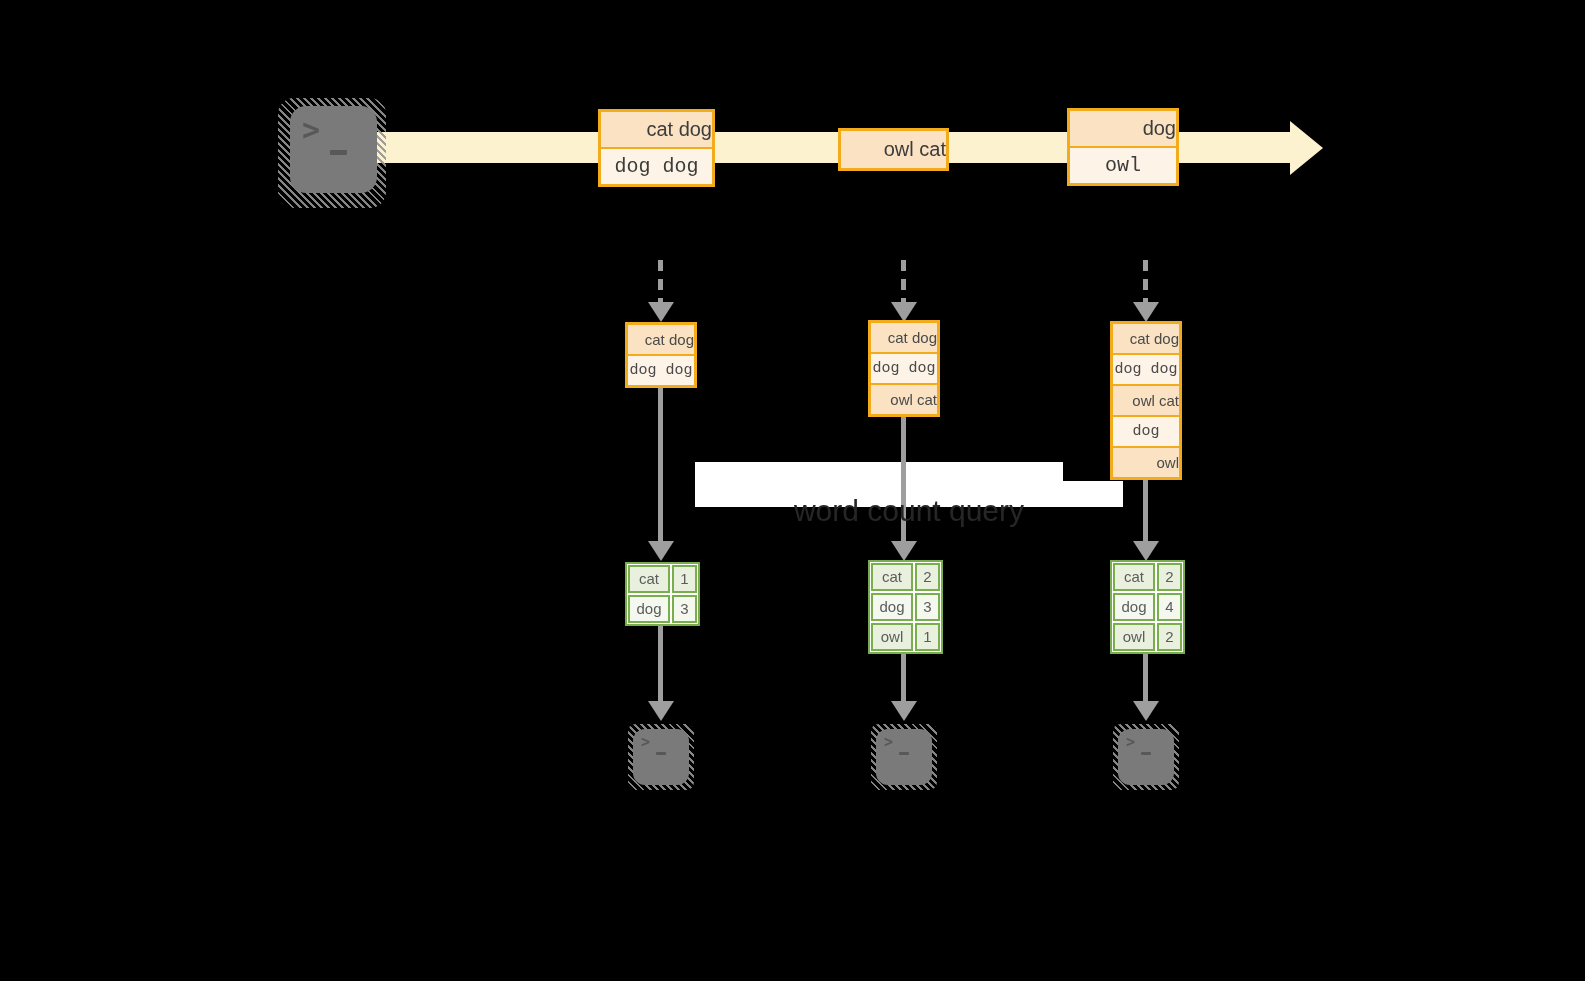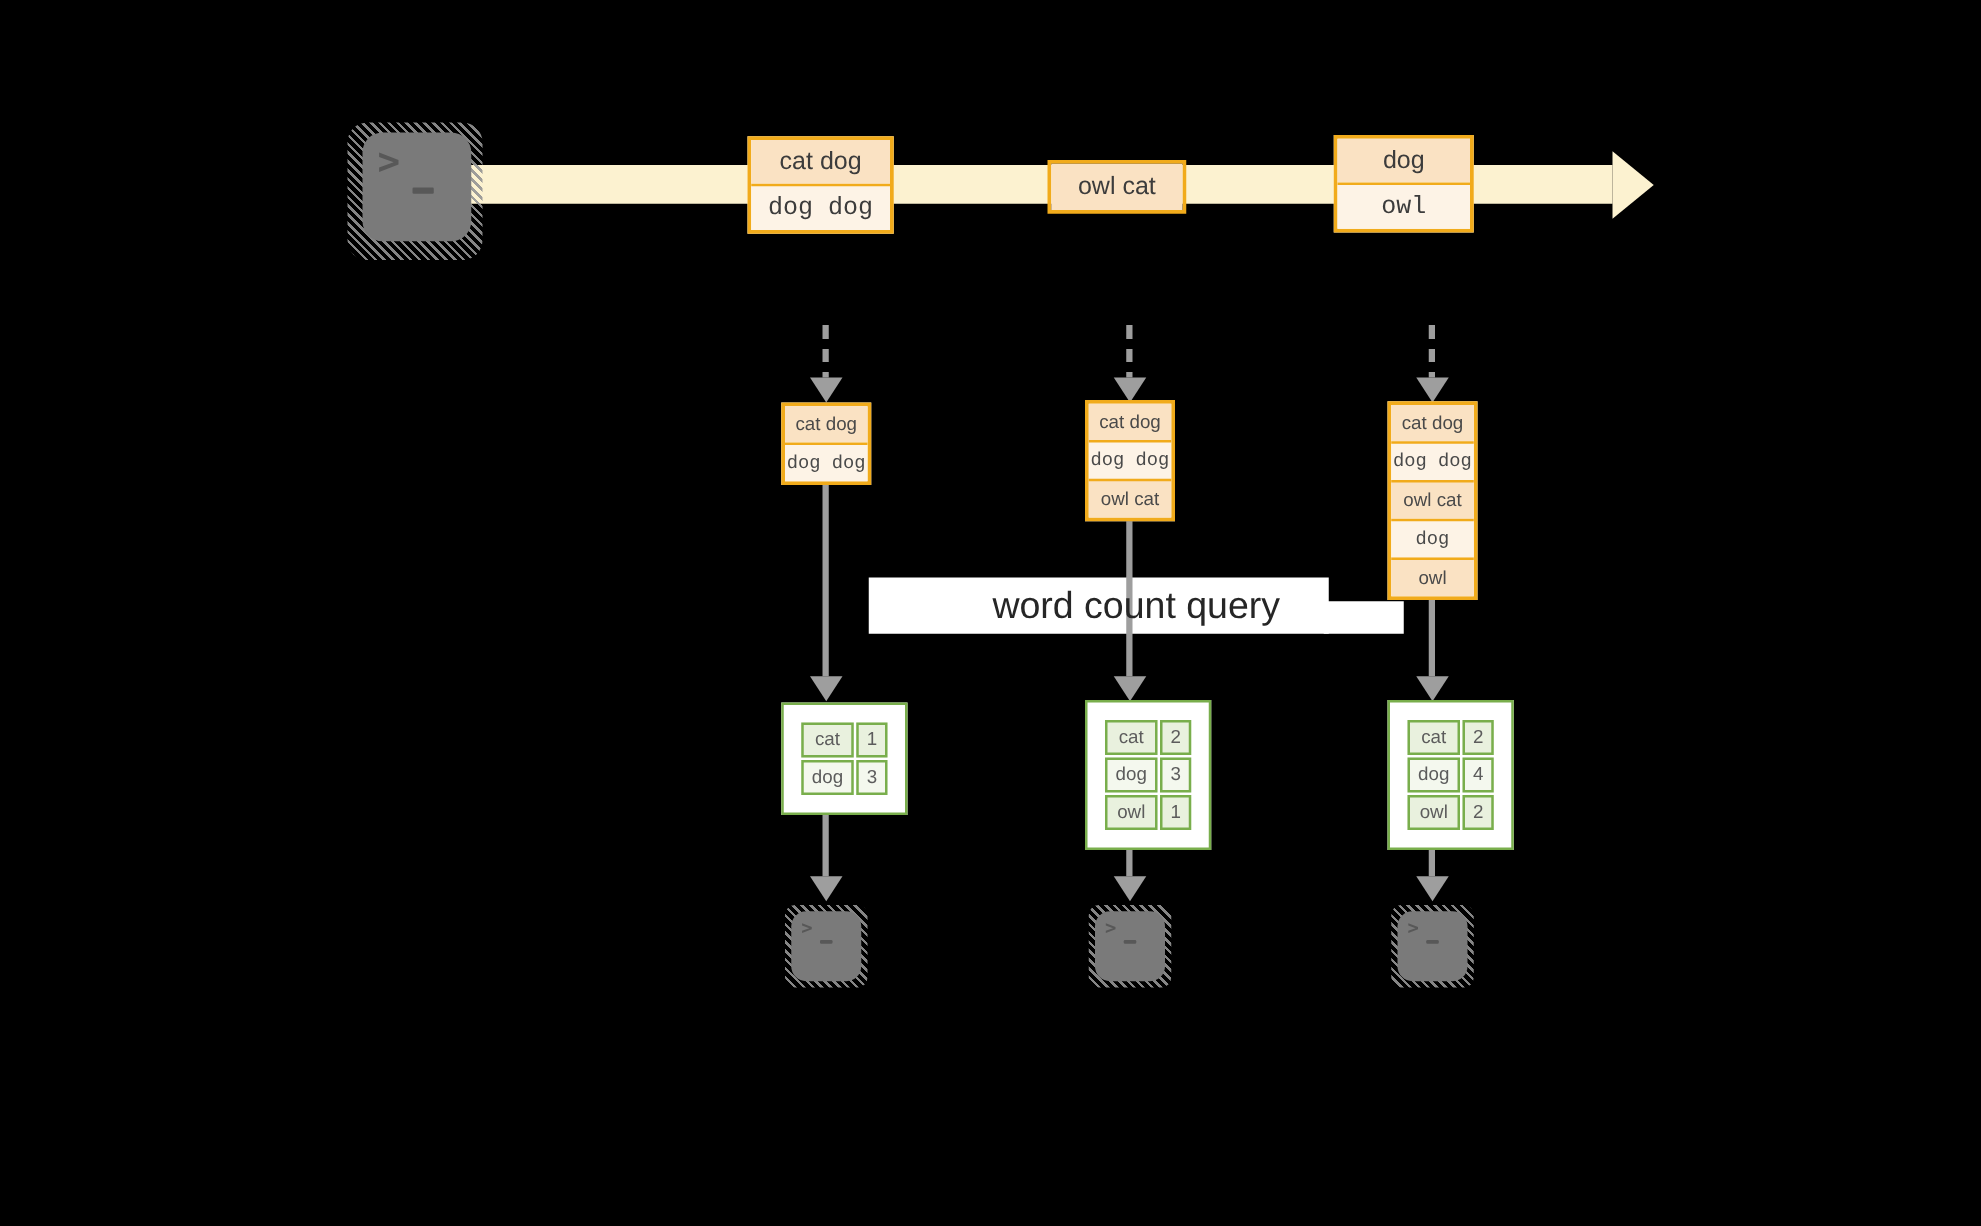--- a/index.html
+++ b/index.html
@@ -26,45 +26,45 @@
   .term-glyph { color:#585858; font-family:"DejaVu Sans Mono",monospace; font-weight:bold; }
   .term-bar { background:#585858; border-radius:1px; }
 
   
   .obox { border:3px solid var(--box-border,#f1ab1b); z-index:3; background:#fff; }
   .orow { text-align:center; color:var(--box-text,#3c3c3c); }
   .orow + .orow { border-top:2px solid var(--box-border,#f1ab1b); }
   .ev .orow { height:35px; line-height:35px; font-size:20px; }
   .ev2 .orow { height:37px; line-height:37px; font-size:20px; }
   .st .orow { height:29px; line-height:29px; font-size:15px; color:#4a4a4a; }
-  .fa { background:var(--box-fill-dark,#fae2c3); }
+  .fa { background:var(--box-fill-dark,#fae2c3);text-align:right; }
   .fb { background:var(--box-fill-light,#fdf3e6);font-family:Liberation Mono, monospace; }
 
   
   .vline { width:5px; background:var(--arrow-gray,#9e9e9e); z-index:2; }
   .vdash { width:5px; z-index:2;
     background:repeating-linear-gradient(to bottom, var(--arrow-gray,#9e9e9e) 0 11px, transparent 11px 19px); }
   .ahead { width:0; height:0; z-index:2;
     border-left:13px solid transparent; border-right:13px solid transparent;
     border-top:20px solid var(--arrow-gray,#9e9e9e); }
 
   
   .gtable { display:flex; flex-direction:column; gap:2px; background:#fff;
-    border:2px solid var(--table-border,#79ae4c); padding:14px; z-index:3; }
+    border:2px solid var(--table-border,#79ae4c); padding:1px; z-index:3; }
   .grow { display:flex; gap:2px; }
   .gcell { border:2px solid var(--table-border,#79ae4c); height:24px; line-height:24px;
     text-align:center; font-size:15px; color:var(--table-text,#5c5c5c); }
   .gword { width:38px; } .gcount { width:21px; }
   .ga { background:var(--table-fill-dark,#e9f1de); }
   .gb { background:var(--table-fill-light,#f4f8ee); }
 
   
   .label-bg { background:var(--label-bg,#ffffff); z-index:1; }
   .label-text { z-index:4; text-align:center; font-size:30px; line-height:45px;
-    color:var(--label-text,#262626); }
+    color:var(--label-text,#262626);margin-top:26px; }
 </style>
 </head>
 <body>
 
 <div class="canvas">
 
   <div class="abs band" style="left:372px; top:132px; width:918px; height:31px;"></div>
   <div class="abs band-head" style="left:1290px; top:121px;"></div>
 
   <div class="abs hatch" style="left:278px; top:98px; width:108px; height:110px; border-radius:16px;">

